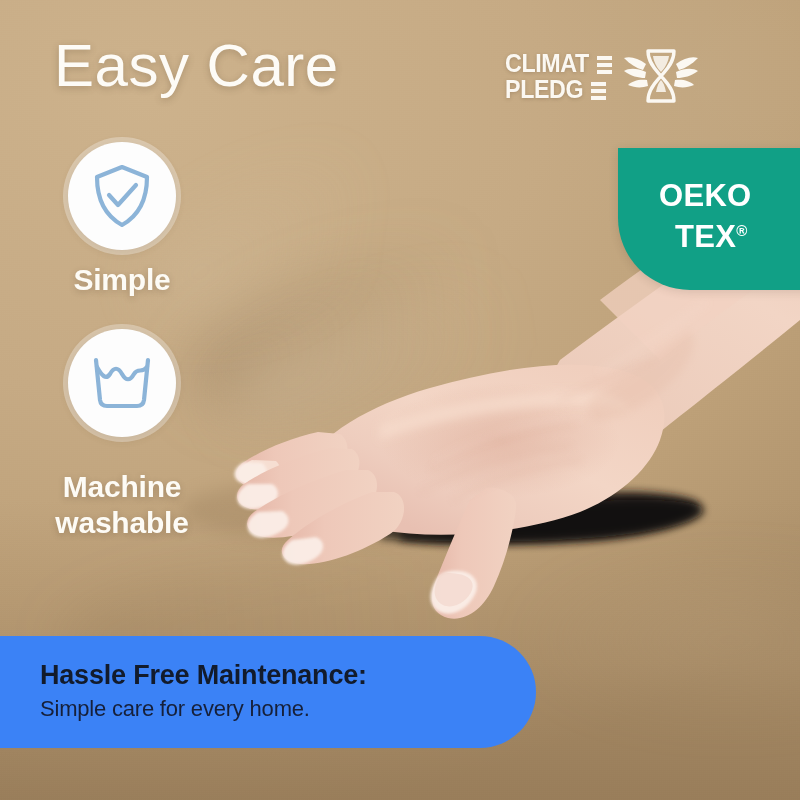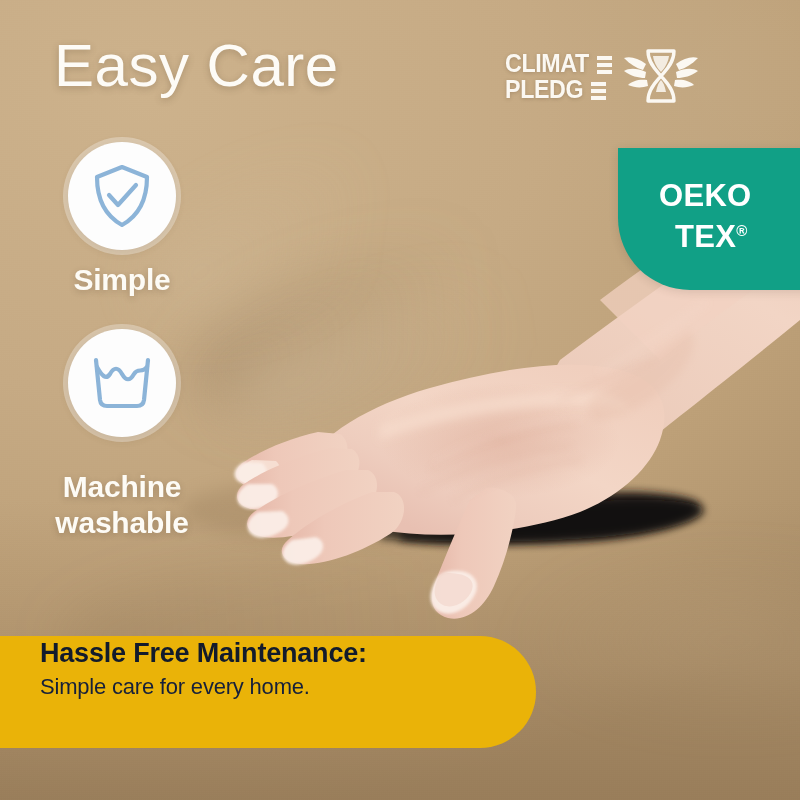--- a/index.html
+++ b/index.html
@@ -180,25 +180,25 @@
     text-align: center;
     letter-spacing: -0.2px;
     text-shadow: 0 2px 6px rgba(90,70,45,0.28);
   }
 
   
   .banner {
     position: absolute;
     left: 0; top: 636px;
     width: 536px; height: 112px;
-    background: #eab308;
+    background: #3b82f6;
     border-radius: 0 58px 58px 0;
     display: flex;
     flex-direction: column;
-    justify-content: flex-start;
+    justify-content: center;
     padding-left: 40px;
     box-sizing: border-box;
   }
   .banner-title {
     color: #121b2c;
     font-weight: 700;
     font-size: 27px;
     line-height: 34px;
     letter-spacing: -0.2px;
   }

